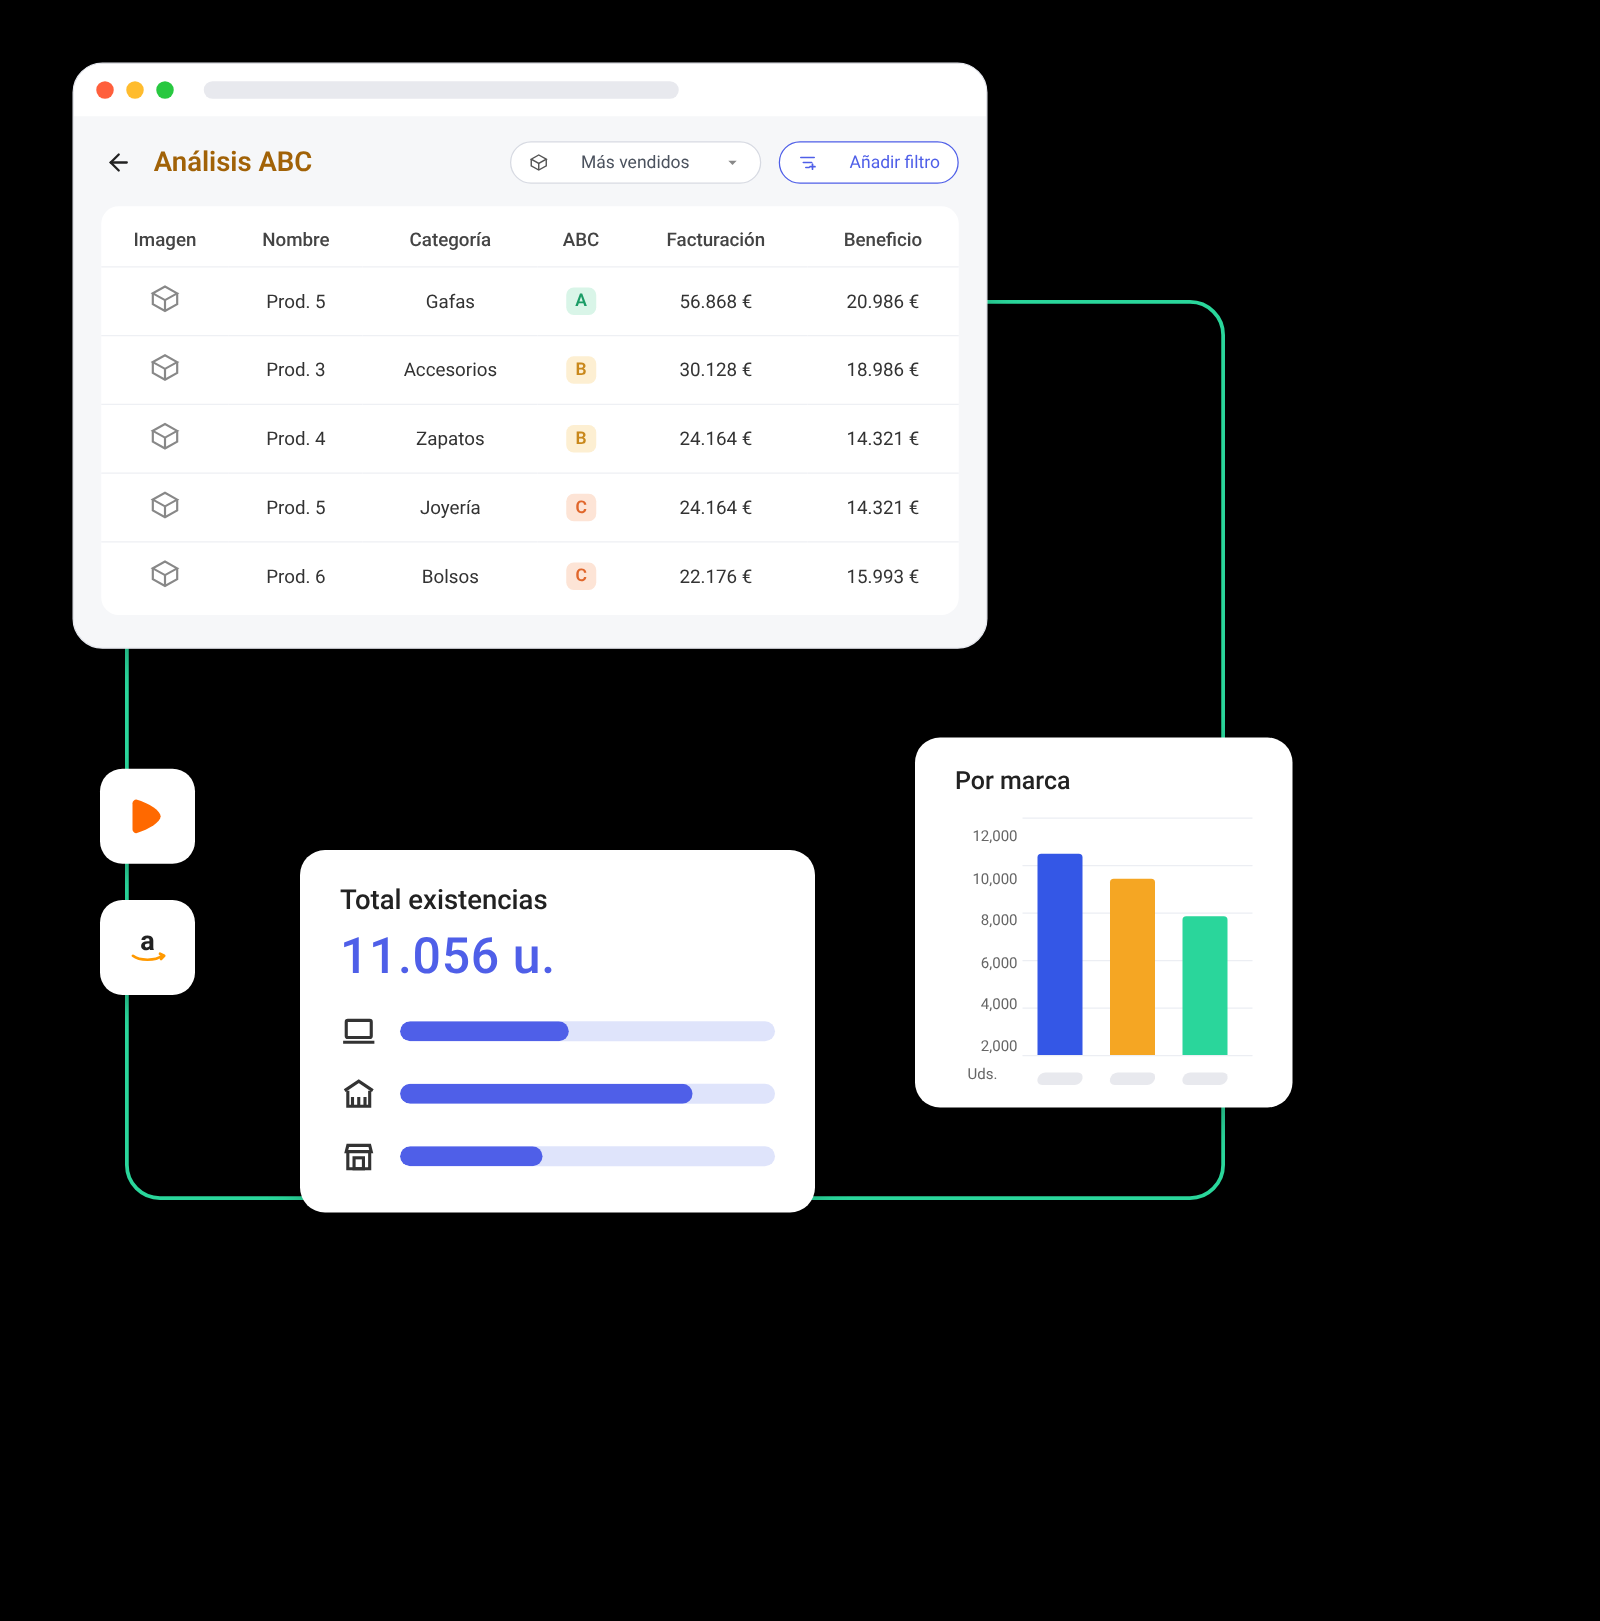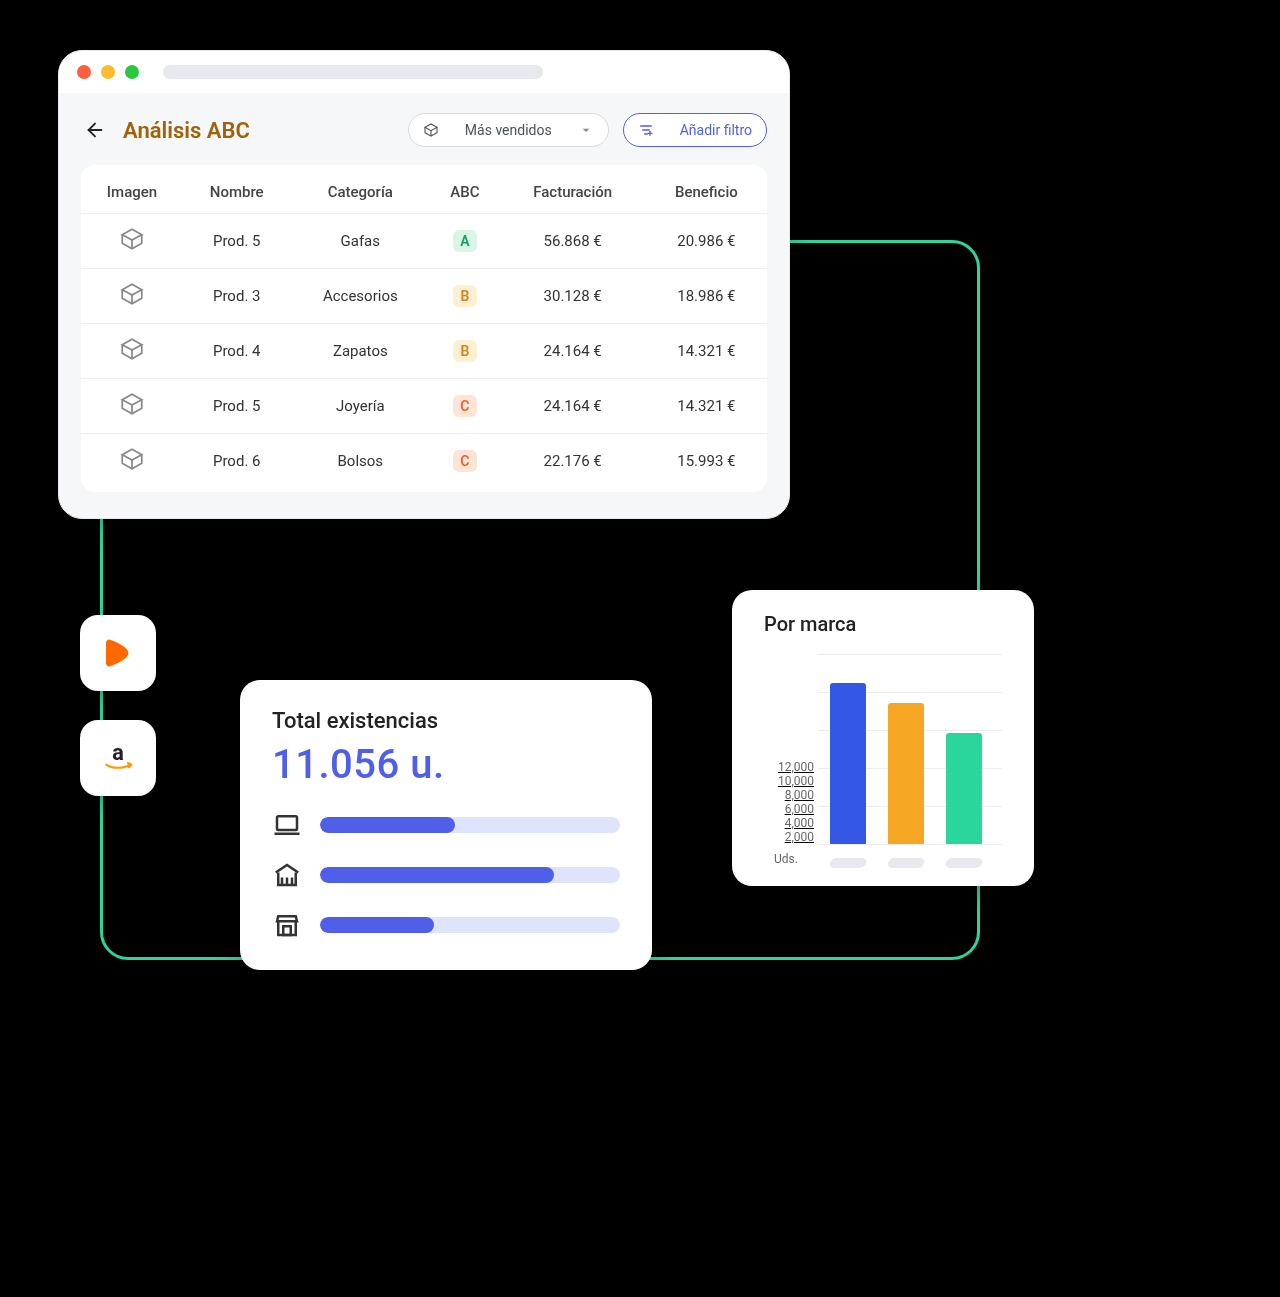--- a/index.html
+++ b/index.html
@@ -81,21 +81,21 @@
   .bar-fill { position: absolute; left: 0; top: 0; bottom: 0; background: #4f5fe8; border-radius: 8px; }
 
   .brand-card {
     position: absolute; left: 732px; top: 590px;
     width: 302px; background: #fff;
     border-radius: 20px; box-shadow: 0 10px 26px rgba(0,0,0,.22);
     padding: 22px 32px 18px; z-index: 3;
   }
   .brand-title { font-size: 20px; font-weight: 500; color: #222; margin-bottom: 12px; }
   .chart-area { position: relative; height: 220px; padding-left: 54px; }
-  .ylabels { position: absolute; left: 0; top: 14px; bottom: 24px; width: 50px; display: flex; flex-direction: column; justify-content: flex-end; text-decoration: underline; }
+  .ylabels { position: absolute; left: 0; top: 14px; bottom: 24px; width: 50px; display: flex; flex-direction: column; justify-content: space-between; }
   .ylabels span { font-size: 12px; color: #666; text-align: right; }
   .grid { position: absolute; left: 54px; right: 0; top: 6px; bottom: 24px; }
   .gline { position: absolute; left: 0; right: 0; height: 1px; background: #eceef3; }
   .bars { position: absolute; left: 54px; right: 0; bottom: 24px; top: 6px; display: flex; align-items: flex-end; gap: 22px; padding: 0 12px; }
   .vbar { width: 36px; border-radius: 3px 3px 0 0; }
   .xlabels { position: absolute; left: 54px; right: 0; bottom: 0; display: flex; gap: 22px; padding: 0 12px; }
   .xskel { width: 36px; height: 10px; border-radius: 5px; background: #e8e9ee; transform: skewX(-14deg); }
   .uds { position: absolute; left: 10px; bottom: 2px; font-size: 12px; color: #666; }
 </style>
 </head>

